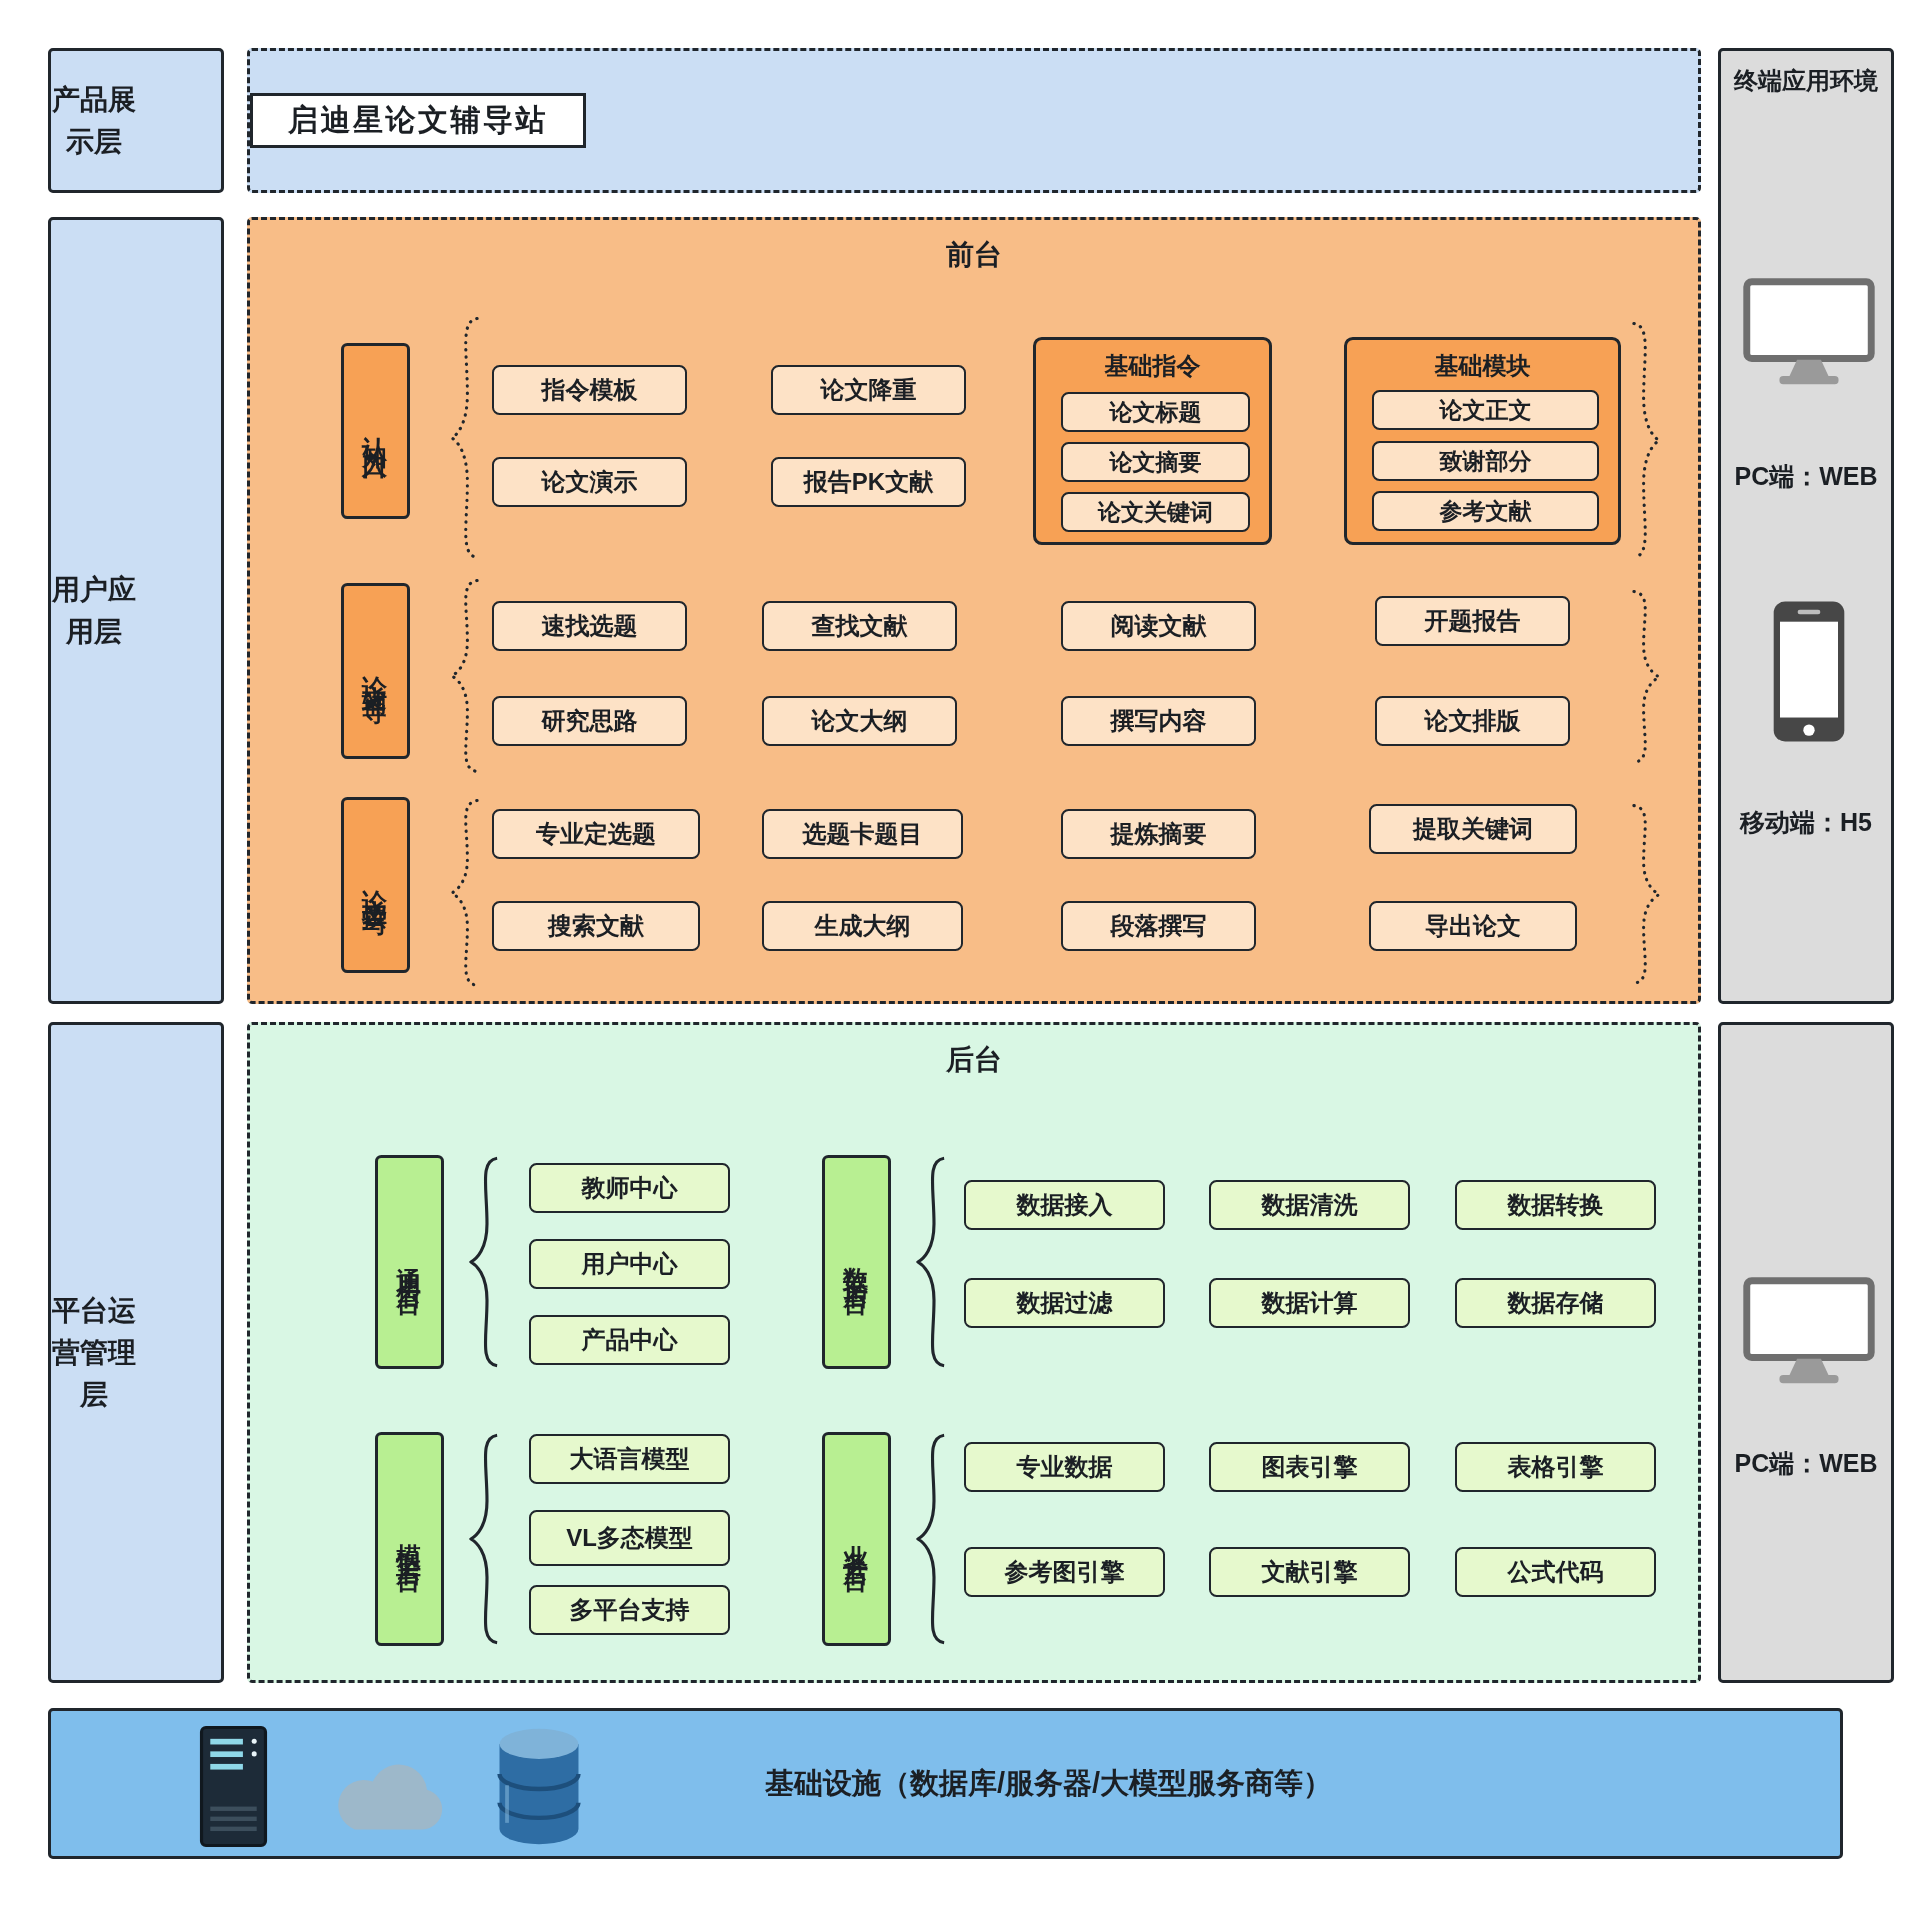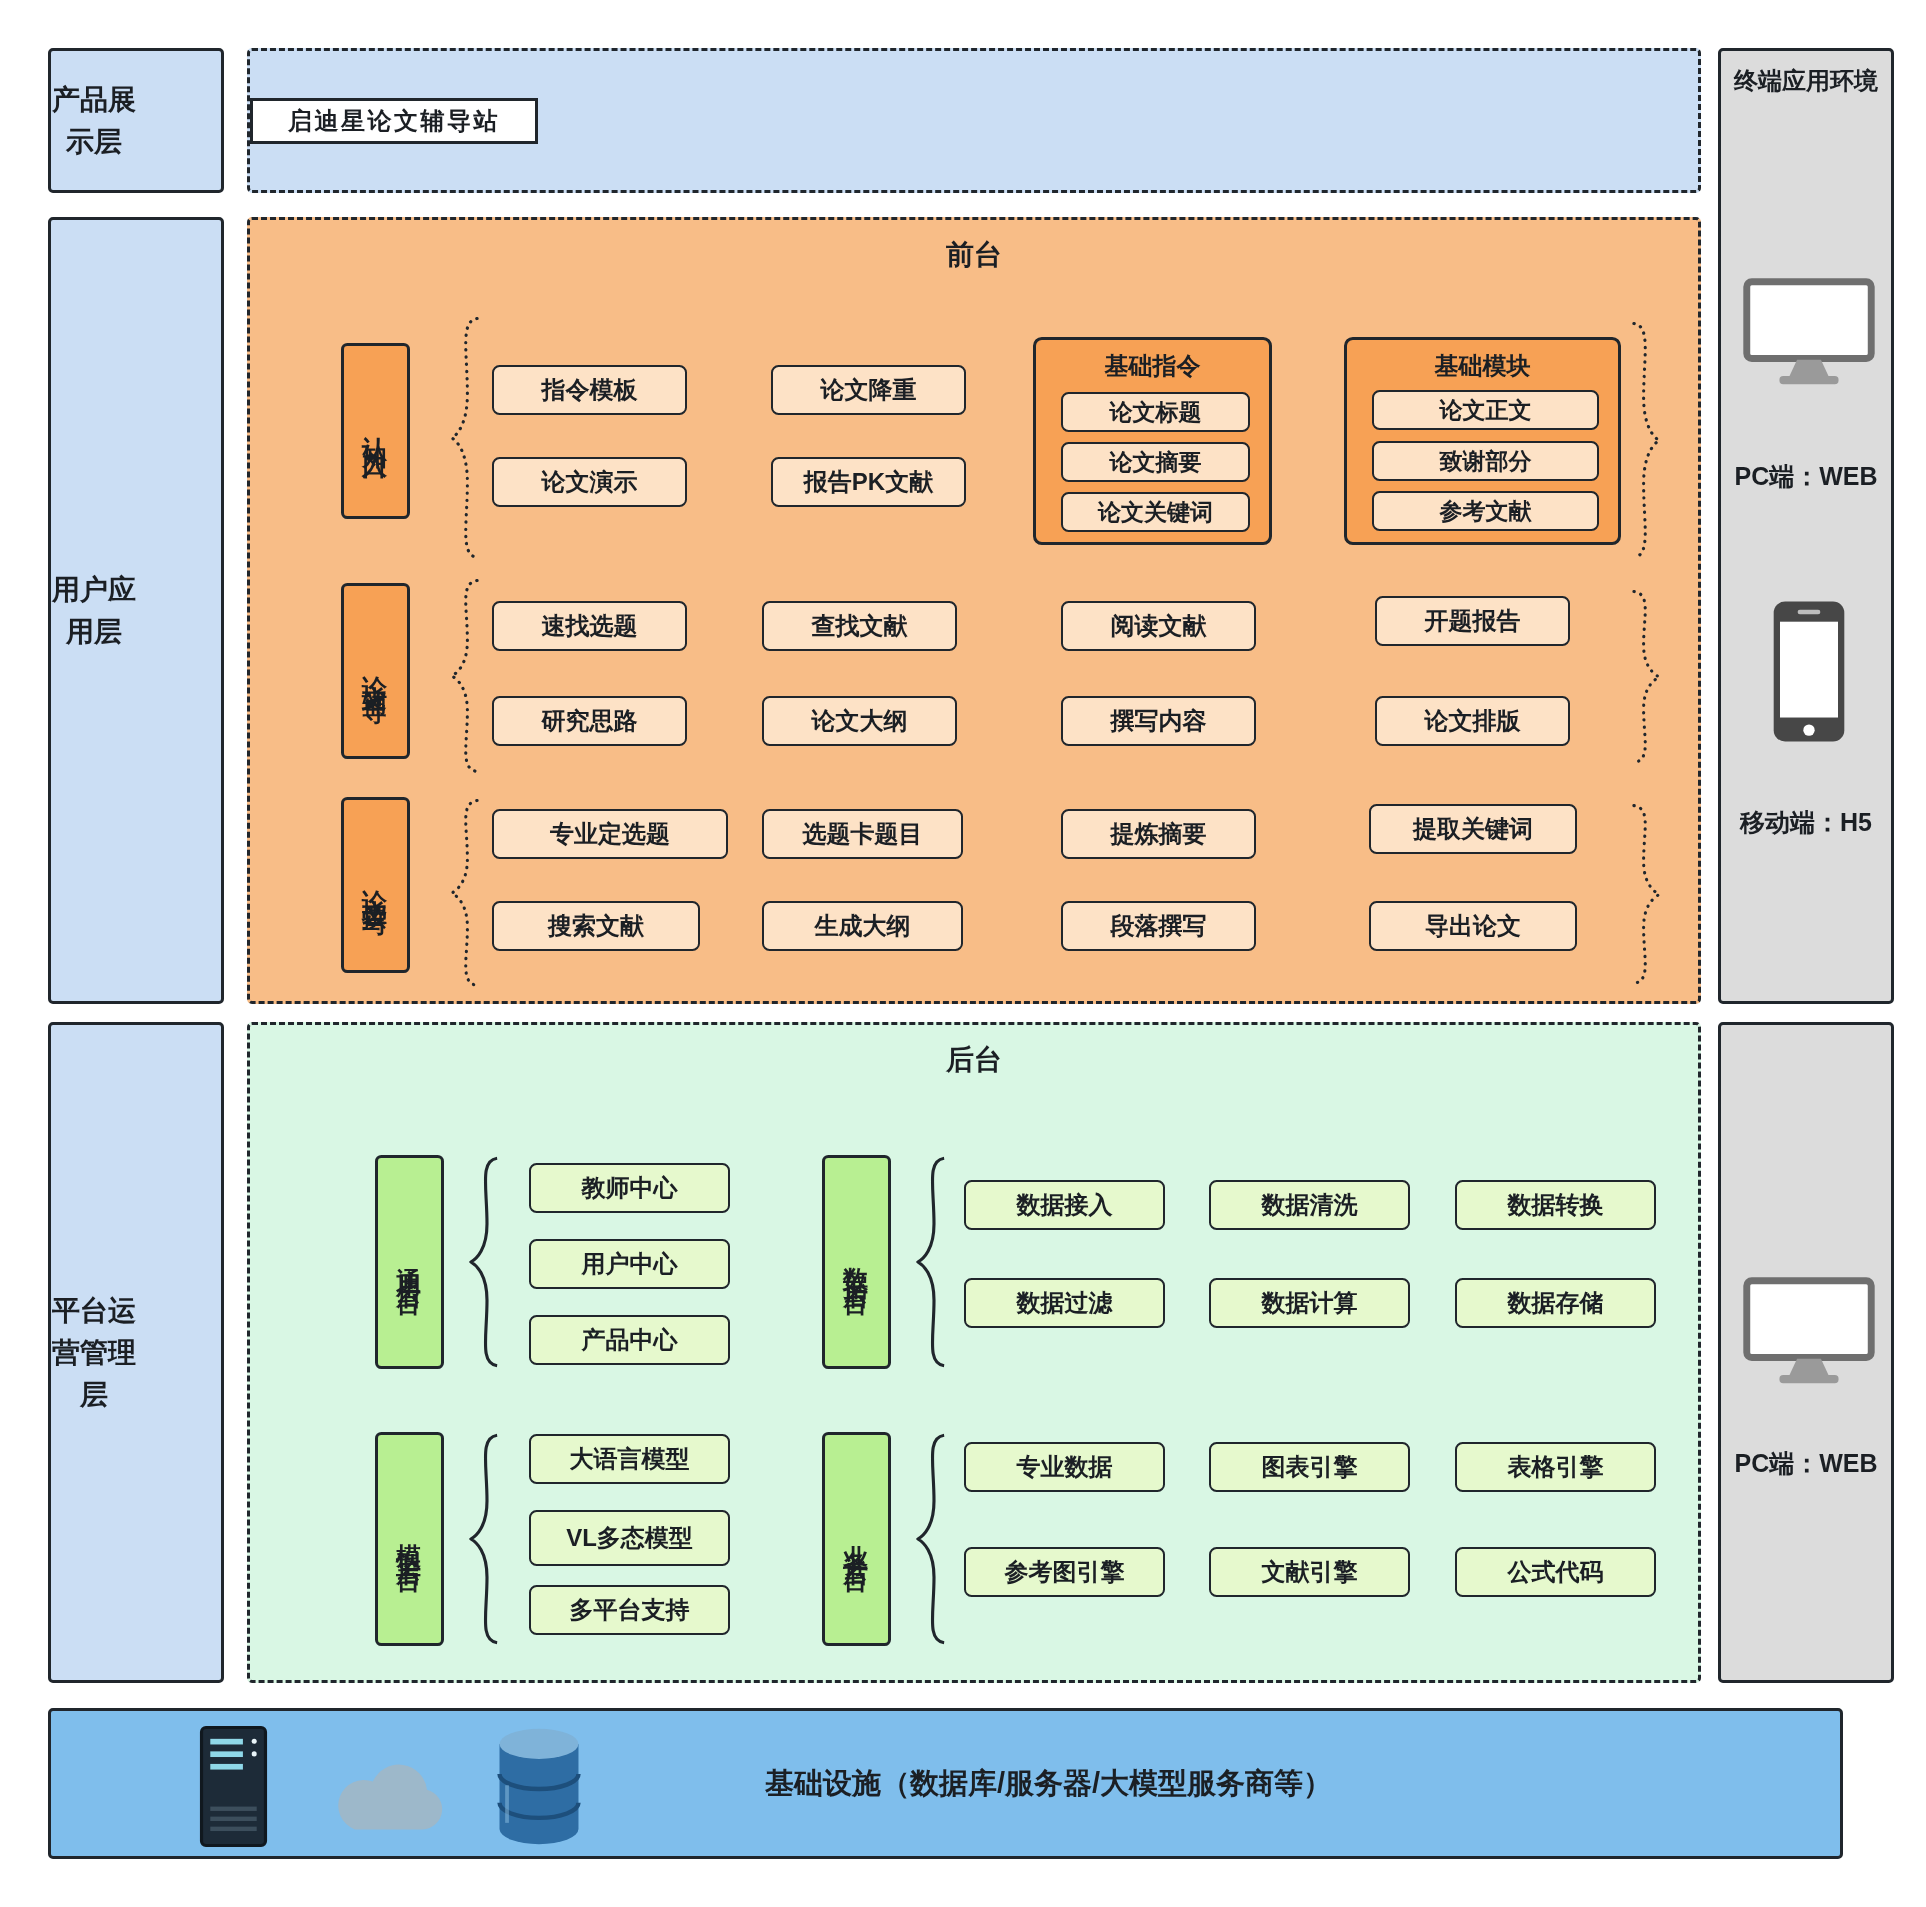--- a/index.html
+++ b/index.html
@@ -4,21 +4,21 @@
 <style>
   html,body{margin:0;padding:0;background:#ffffff;font-family:"Liberation Sans","DejaVu Sans",sans-serif;color:#1b1f24;}
   .canvas{position:relative;width:1926px;height:1907px;background:#fff;overflow:hidden;}
   .abs{position:absolute;box-sizing:border-box;}
   .flexc{display:flex;align-items:center;justify-content:flex-start;}
 
   
   .layer-label{background:var(--layer-blue,#cbdef4);border:3.1px solid var(--border-dark,#20262c);border-radius:5px;font-weight:700;font-size:28px;line-height:1.5;}
   .wrap3{width:86px;text-align:center;}
   .banner{background:var(--layer-blue,#cbdef4);border:3.1px dashed var(--border-dark,#20262c);border-radius:5px;}
-  .title-box{background:#ffffff;border:3.1px solid var(--border-dark,#20262c);font-size:24px;font-weight:700;padding:4px 35px;letter-spacing:2.5px;}
+  .title-box{background:#ffffff;border:3.1px solid var(--border-dark,#20262c);font-size:30px;font-weight:700;padding:4px 35px;letter-spacing:2.5px;}
 
   
   .front{background:var(--frontend-bg,#f8bd87);border:3.1px dashed var(--border-dark,#20262c);border-radius:5px;}
   .section-title{position:absolute;top:16.4px;left:0;width:100%;text-align:center;font-size:28px;font-weight:700;}
   .item{background:var(--frontend-item,#fde2c6);border:2.5px solid var(--border-dark,#20262c);border-radius:7.6px;font-size:24px;font-weight:600;display:flex;align-items:center;justify-content:center;}
   .vlabel{background:var(--frontend-accent,#f7a155);border:3.1px solid var(--border-dark,#20262c);border-radius:6.3px;font-size:25px;font-weight:700;writing-mode:vertical-rl;text-orientation:upright;letter-spacing:7.6px;display:flex;align-items:center;justify-content:center;}
   .group{background:var(--frontend-accent,#f7a155);border:3.1px solid var(--border-dark,#20262c);border-radius:8.8px;}
   .g-title{display:block;text-align:center;font-size:24px;font-weight:700;margin-top:10px;}
   .group .item{position:absolute;font-size:23px;}
 
@@ -112,21 +112,21 @@
           </g>
         </svg></div>
 
     <div class="abs vlabel" style="left:91px;top:577px;width:69px;height:176px">论文撰写</div>
     <div class="abs brace" style="left:200px;top:578px;width:29px;height:190px"><svg width="29" height="190" viewBox="0 0 46 302">
           <g>
             <path d="M 43 4 C 15.599999999999998 8 27.599999999999998 45.3 27.599999999999998 96.64 C 27.599999999999998 132.88 11.5 146 3 151 C 11.5 156 27.599999999999998 169.12 27.599999999999998 205.36 C 27.599999999999998 256.7 15.599999999999998 294 43 298" fill="none" stroke="#20262c" stroke-width="5" stroke-dasharray="0.5 11" stroke-linecap="round" stroke-linejoin="round"></path>
           </g>
         </svg></div>
 
-    <div class="abs item" style="left:242px;top:589px;width:236px;height:50px">专业定选题</div>
+    <div class="abs item" style="left:242px;top:589px;width:208px;height:50px">专业定选题</div>
     <div class="abs item" style="left:242px;top:681px;width:208px;height:50px">搜索文献</div>
     <div class="abs item" style="left:512px;top:589px;width:201px;height:50px">选题卡题目</div>
     <div class="abs item" style="left:512px;top:681px;width:201px;height:50px">生成大纲</div>
     <div class="abs item" style="left:811px;top:589px;width:195px;height:50px">提炼摘要</div>
     <div class="abs item" style="left:811px;top:681px;width:195px;height:50px">段落撰写</div>
     <div class="abs item" style="left:1119px;top:584px;width:208px;height:50px">提取关键词</div>
     <div class="abs item" style="left:1119px;top:681px;width:208px;height:50px">导出论文</div>
     <div class="abs brace" style="left:1382px;top:583px;width:29px;height:183px"><svg width="29" height="183" viewBox="0 0 46 290">
           <g transform="scale(-1,1) translate(-46,0)">
             <path d="M 43 4 C 15.599999999999998 8 27.599999999999998 43.5 27.599999999999998 92.8 C 27.599999999999998 127.6 11.5 140 3 145 C 11.5 150 27.599999999999998 162.4 27.599999999999998 197.20000000000002 C 27.599999999999998 246.5 15.599999999999998 282 43 286" fill="none" stroke="#20262c" stroke-width="5" stroke-dasharray="0.5 11" stroke-linecap="round" stroke-linejoin="round"></path>

